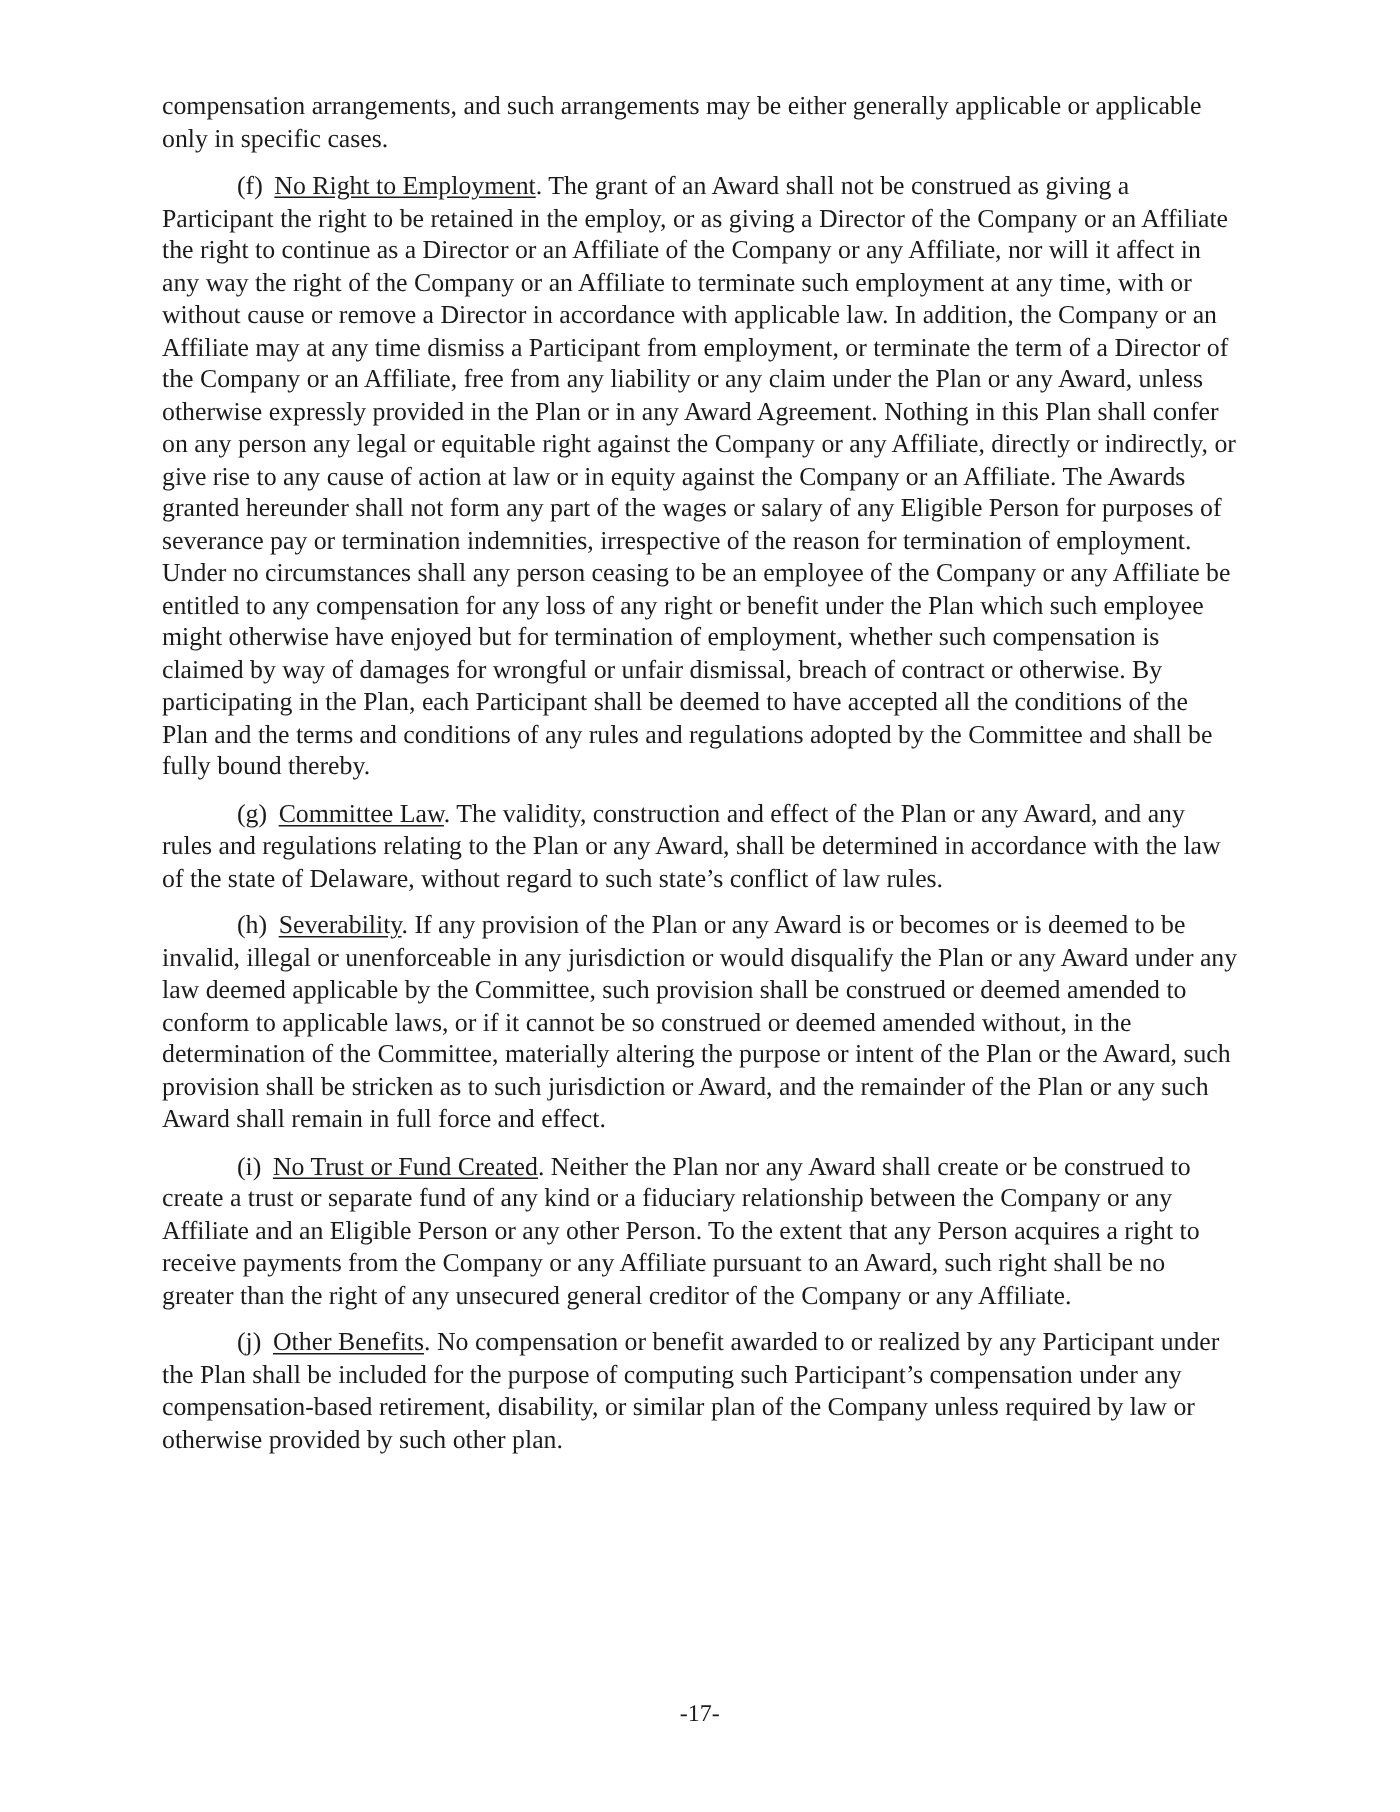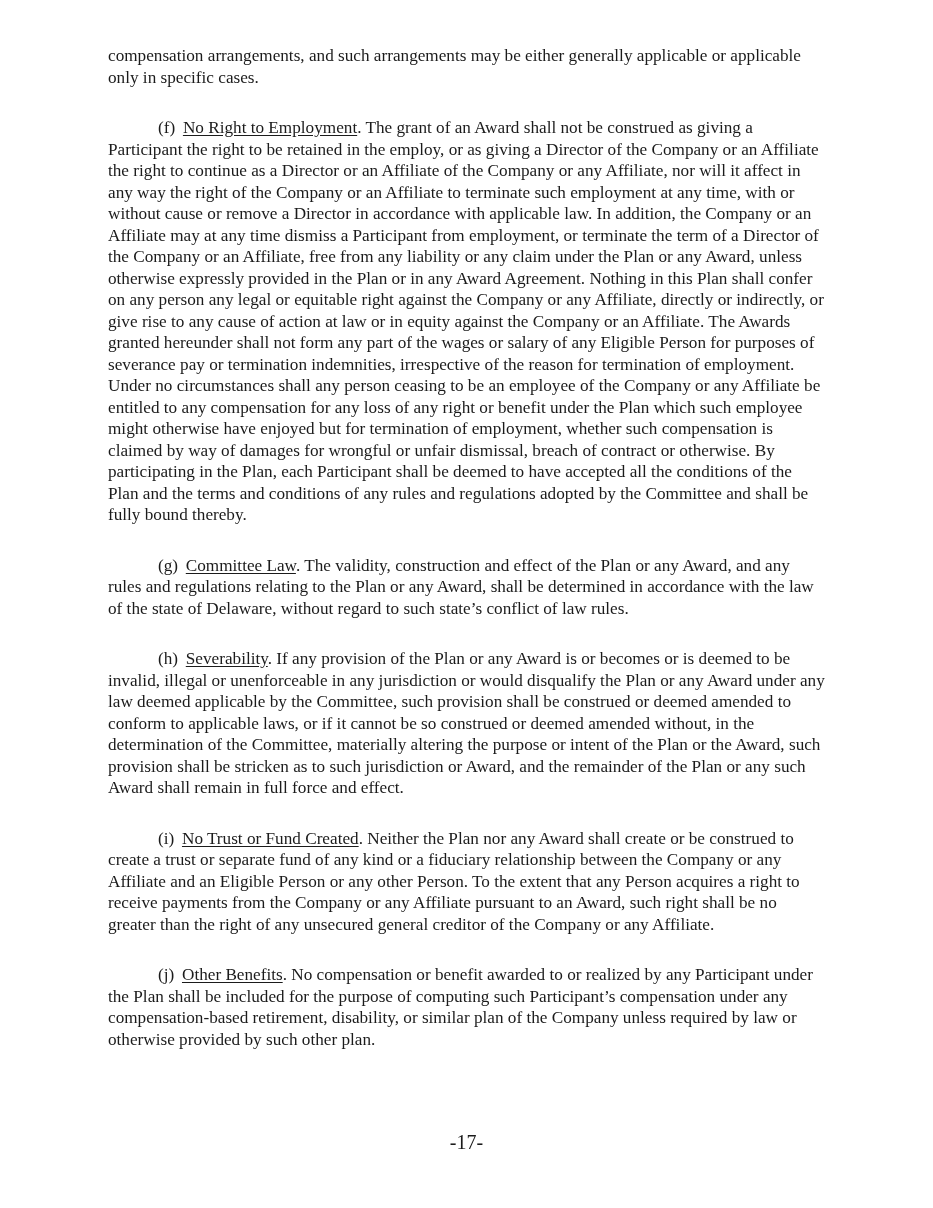--- a/index.html
+++ b/index.html
@@ -6,54 +6,54 @@
     margin: 0;
     padding: 0;
     background: #ffffff;
   }
   .page {
     position: relative;
     width: 933px;
     height: 1208px;
     background: #ffffff;
     box-sizing: border-box;
-    padding: 45px 107px 0 108px;
+    padding: 60px 107px 0 108px;
     font-family: "Liberation Serif", "DejaVu Serif", serif;
     font-size: 17.2px;
     line-height: 21.5px;
     color: #1b1b1b;
     overflow: hidden;
   }
   .para {
     margin: 0;
     text-align: left;
   }
   .para + .para {
-    margin-top: 29px;
+    margin-top: 10px;
   }
   .para.indent {
     text-indent: 50px;
   }
   .plabel {
     margin-right: 0.45em;
   }
   .plabel:empty {
     margin-right: 0;
   }
   .sec-heading {
     text-decoration: underline;
     text-underline-offset: 2px;
   }
   .footer {
     position: absolute;
     top: 1132px;
     left: 0;
     width: 100%;
     text-align: center;
-    font-size: 20px;
+    font-size: 16px;
     color: #1b1b1b;
   }
 </style>
 </head>
 <body>
 
 <div class="page">
 
   <p class="para"><span>compensation arrangements, and such arrangements may be either generally applicable or applicable only in specific cases.</span></p>
 

